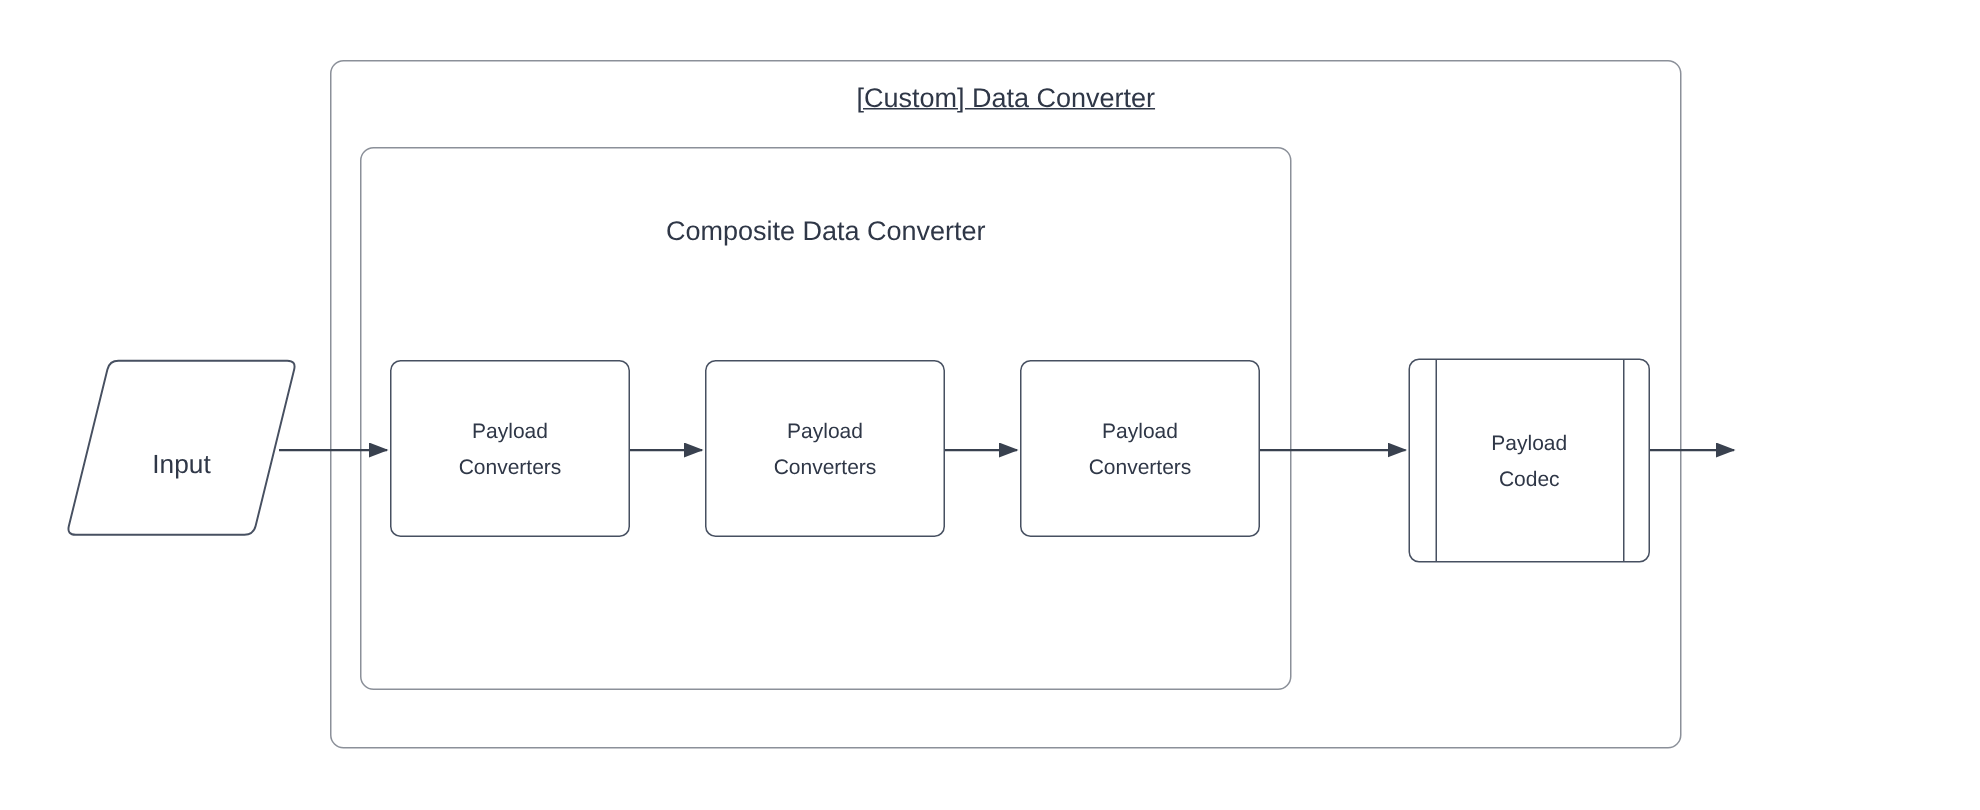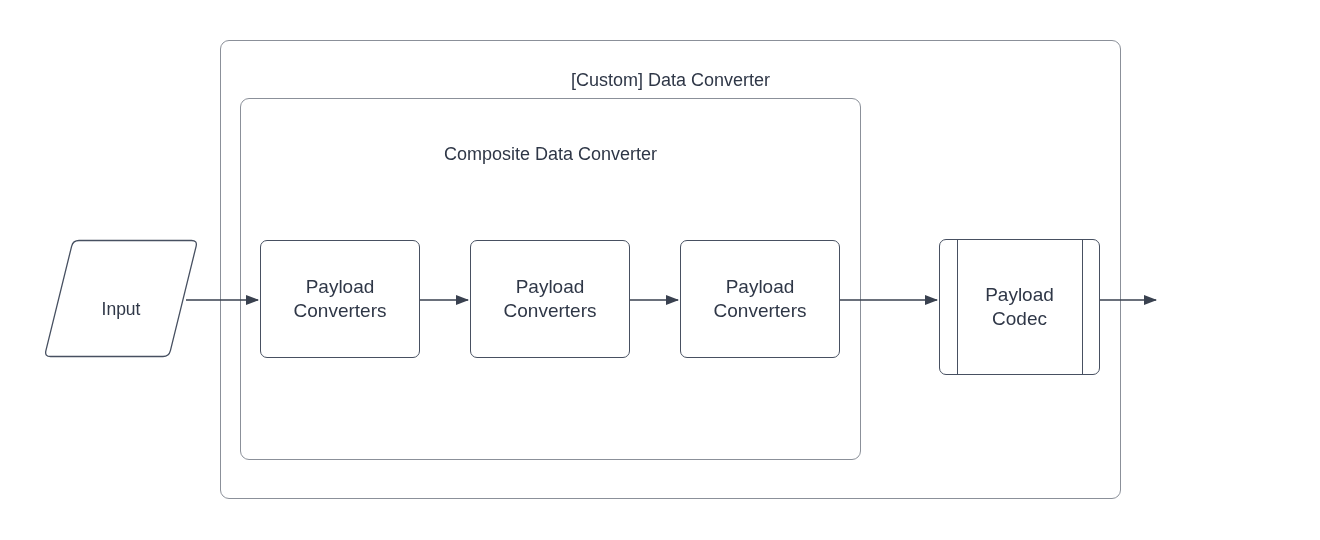--- a/index.html
+++ b/index.html
@@ -10,37 +10,37 @@
     --background:#ffffff;
   }
   html,body{margin:0;padding:0;background:var(--background);}
   body{font-family:"Liberation Sans", sans-serif;color:var(--text);}
   .canvas{position:relative;width:1320px;height:540px;background:var(--background);overflow:hidden;}
 
   .group{position:absolute;border:1px solid var(--container-stroke);border-radius:9px;background:transparent;box-sizing:border-box;}
   .group-label{position:absolute;left:0;right:0;text-align:center;font-size:18px;line-height:22px;color:var(--text);}
 
   .proc-box{position:absolute;border:1px solid var(--shape-stroke);border-radius:7px;background:var(--background);box-sizing:border-box;display:flex;align-items:center;justify-content:center;text-align:center;}
-  .proc-box .lbl{font-size:19px;line-height:24px;max-width:112px;}
+  .proc-box .lbl{font-size:14px;line-height:24px;max-width:112px;}
 
   .codec-line{position:absolute;top:0;bottom:0;width:1px;background:var(--shape-stroke);}
 
   .shape-wrap{position:absolute;}
   .shape-wrap svg{display:block;}
   .shape-label{position:absolute;left:0;right:0;top:0;bottom:0;display:flex;align-items:center;justify-content:center;text-align:center;font-size:17.5px;line-height:24px;}
 
   .arrow-layer{position:absolute;left:0;top:0;pointer-events:none;}
 </style>
 </head>
 <body>
 
 <div class="canvas">
 
   <div class="group" style="left:220px;top:40px;width:901px;height:459px;">
-    <div class="group-label" style="top:28px;">[Custom] Data Converter</div>
+    <div class="group-label" style="top:13px;text-decoration:underline;">[Custom] Data Converter</div>
   </div>
 
   <div class="group" style="left:240px;top:98px;width:621px;height:362px;">
     <div class="group-label" style="top:44px;">Composite Data Converter</div>
   </div>
 
   <div class="shape-wrap" style="left:43px;top:239px;width:156px;height:140px;">
     <svg width="156" height="119" viewBox="0 0 156 119">
       <path d="M 36 1.5 L 148.5 1.5 Q 154.5 1.5 153.1 7.3 L 127.4 111.7 Q 126 117.5 120 117.5 L 7.5 117.5 Q 1.5 117.5 2.9 111.7 L 28.6 7.3 Q 30 1.5 36 1.5 Z" fill="#ffffff" stroke="#475061" stroke-width="1.3"></path>
     </svg>

